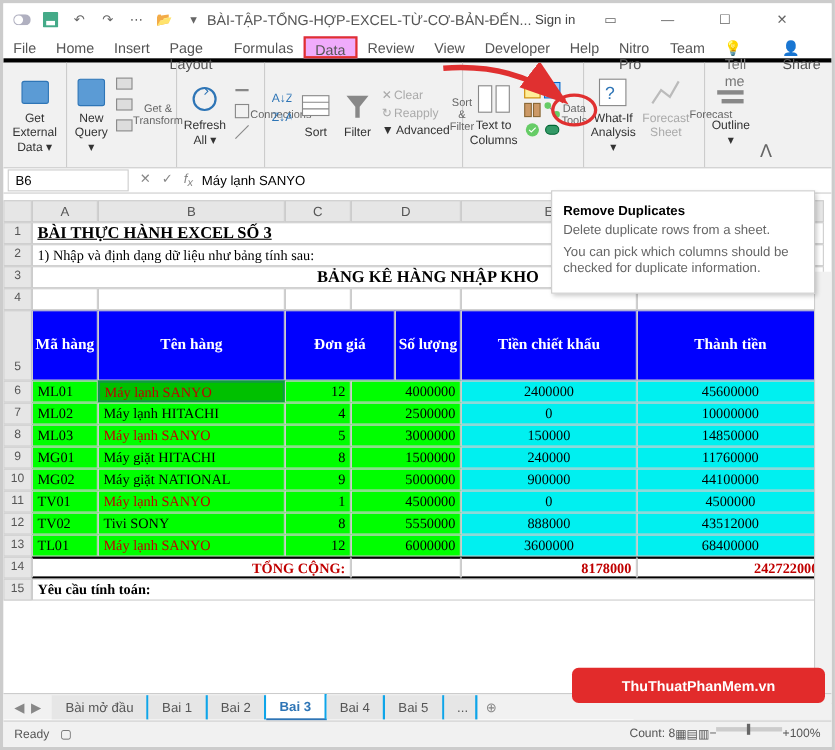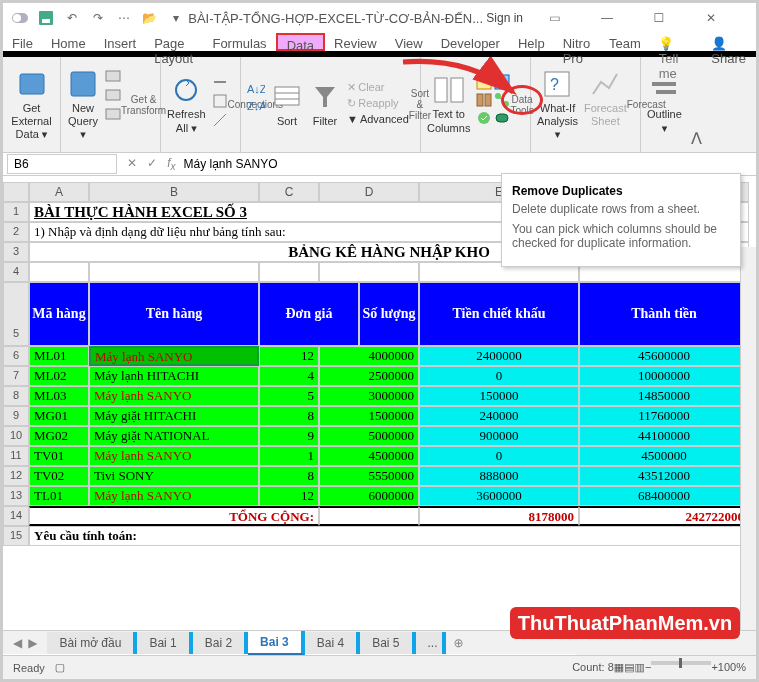--- a/index.html
+++ b/index.html
@@ -3,21 +3,21 @@
 <meta charset="utf-8">
 <style>
 *{box-sizing:border-box;font-family:"Segoe UI",Arial,sans-serif;margin:0;padding:0}
 body{width:759px;height:682px;background:#fff;position:relative;overflow:hidden;border:3px solid #ccc}
 .titlebar{height:30px;background:#fff;display:flex;align-items:center;font-size:12px;color:#444}
 .qat{display:flex;gap:8px;padding-left:8px;align-items:center}
 .qat-icon{width:18px;height:18px;display:flex;align-items:center;justify-content:center;color:#666}
 .file-title{flex:1;text-align:center;color:#555;font-size:13px}
 .titlebar-right{display:flex;gap:12px;padding-right:25px;align-items:center}
 .win-btn{width:40px;text-align:center;color:#666}
-.ribbon-tabs{height:24px;background:#fff;display:flex;font-size:13px;border-bottom:6px solid #000000}
+.ribbon-tabs{height:24px;background:#fff;display:flex;font-size:13px;border-bottom:4px solid #000000}
 .rtab{padding:3px 9px;color:#555;cursor:pointer}
 .rtab.active{background:#f0abfc;border:1px solid #ccc;border-bottom:none}
 .rtab.highlight{border:2px solid #e03030}
 .share{margin-left:auto;padding:3px 10px;color:#555}
 .ribbon{height:96px;background:#f1f1f1;display:flex;border-bottom:1px solid #ccc;width:100%}
 .rgroup{border-right:1px solid #ccc;display:flex;flex-direction:row;align-items:center;padding:4px 6px;font-size:11px}
 .rgroup-main{display:flex;gap:6px;flex:1;align-items:flex-start}
 .rgroup-label{text-align:center;color:#666;font-size:10px}
 .rbtn{display:flex;flex-direction:column;align-items:center;gap:2px;font-size:11px;color:#333;line-height:1.2;text-align:center;cursor:pointer}
 .rbtn.small{font-size:11px;flex-direction:row}
@@ -46,27 +46,27 @@
 .green-cell{background:#00ff00}
 .darkgreen-cell{background:#00c000}
 .red-text{color:#c00000}
 .cyan-cell{background:#00f0f0}
 .selection{border:2px solid #119944}
 .right{text-align:right}
 .center{text-align:center}
 .total-row .cell{border-top:2px solid #000;border-bottom:2px solid #000}
 .tabs{position:absolute;bottom:25px;left:0;right:0;height:24px;display:flex;align-items:center;font-size:12px;background:#f1f1f1;border-top:1px solid #ccc;z-index:3}
 .tab-nav{display:flex;gap:6px;padding:0 10px;color:#888}
-.sheet-tab{padding:4px 12px;border-right:4px solid #0ea5e9;background:#e6e6e6;color:#555;cursor:pointer}
+.sheet-tab{padding:4px 12px;border-right:2px solid #0ea5e9;background:#e6e6e6;color:#555;cursor:pointer}
 .sheet-tab.active{background:#fff;border-bottom:2px solid #2e75b6;font-weight:bold;color:#2e75b6}
 .statusbar{position:absolute;bottom:0;left:0;right:0;height:24px;background:#f1f1f1;border-top:1px solid #ccc;display:flex;align-items:center;font-size:11px;color:#555;padding:0 10px;z-index:3}
 .status-right{margin-left:auto;display:flex;gap:0;}
 .arrow{position:absolute;z-index:12;pointer-events:none}
 .circle-highlight{position:absolute;width:42px;height:30px;border:3px solid #e03030;border-radius:50%;z-index:11;pointer-events:none}
-.watermark{position:absolute;right:16px;bottom:40px;width:230px;height:32px;background:#e22b2b;border-radius:6px;display:flex;align-items:center;justify-content:center;color:#fff;font-weight:bold;font-size:20px;z-index:15}
+.watermark{position:absolute;right:6px;bottom:40px;width:230px;height:32px;background:#e22b2b;border-radius:6px;display:flex;align-items:center;justify-content:center;color:#fff;font-weight:bold;font-size:13px;z-index:15}
 .scrollbar-v{position:absolute;right:0;top:244px;bottom:48px;width:16px;background:#f1f1f1;border-left:1px solid #ccc;z-index:2}
 .scrollbar-h{position:absolute;bottom:24px;right:0;width:180px;height:16px;background:#f1f1f1;border-top:1px solid #ccc;z-index:2}
 .tellme{color:#777}
 svg{display:block}
 </style>
 </head>
 <body>
 
 <div class="titlebar">
   <div class="qat">

